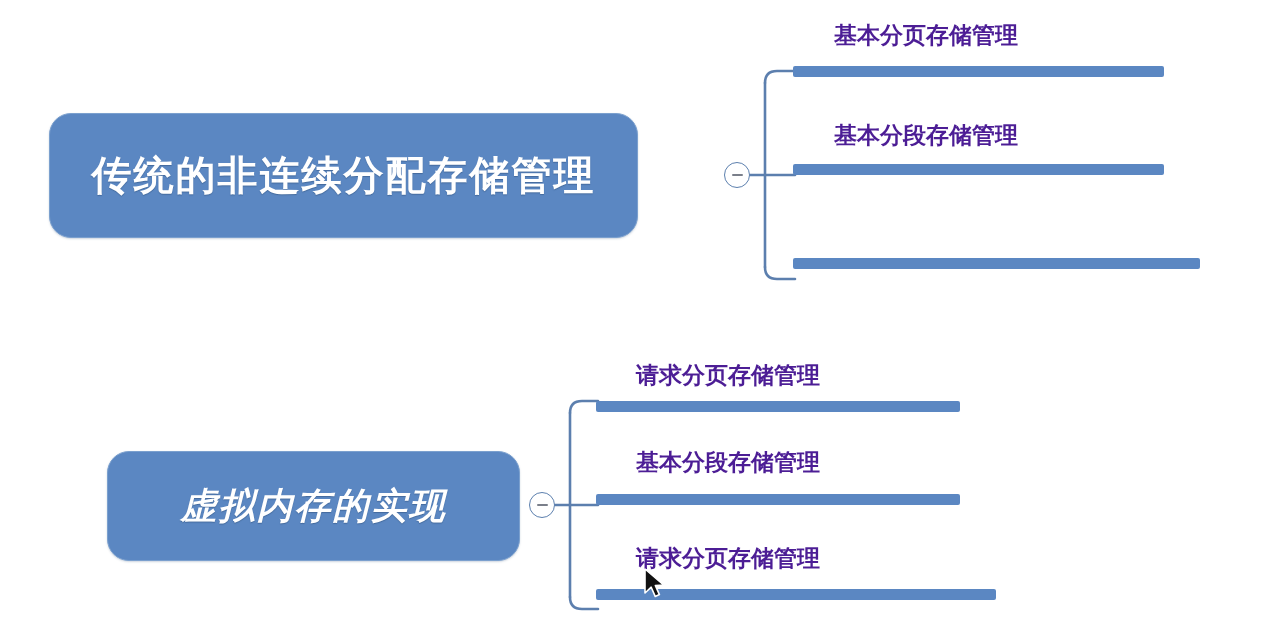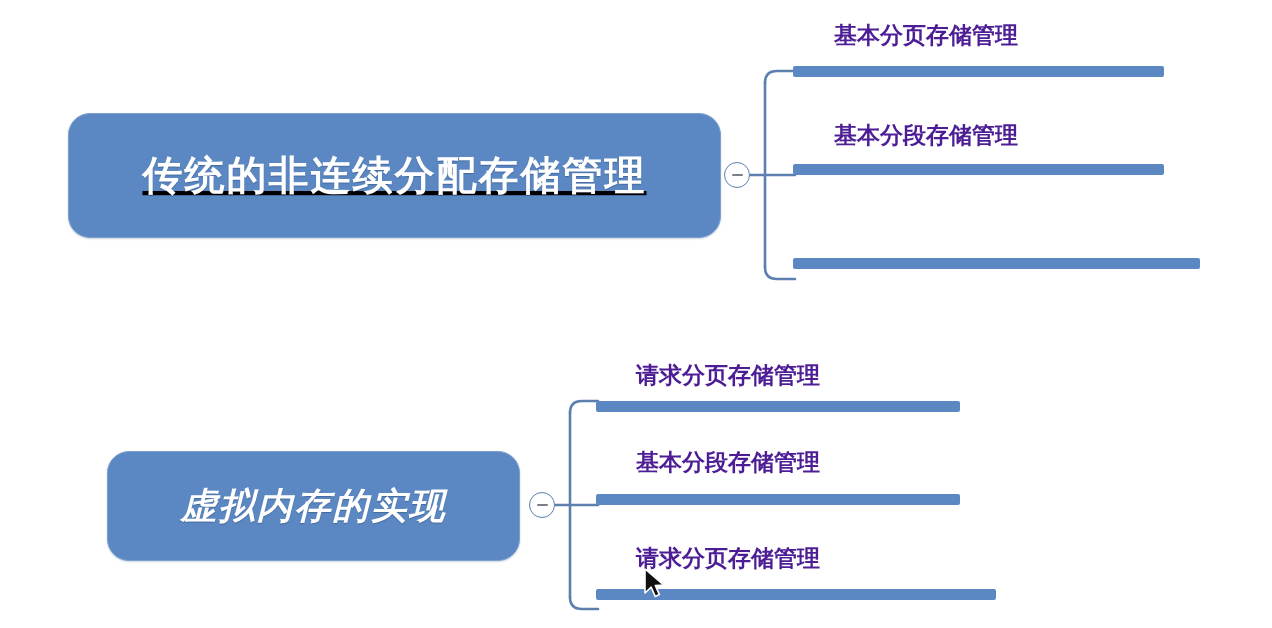--- a/index.html
+++ b/index.html
@@ -36,25 +36,24 @@
   }
   .node-label {
     color: #ffffff;
     font-weight: bold;
     letter-spacing: 2px;
     white-space: nowrap;
     text-shadow: 0 1px 1px rgba(40,70,110,0.45);
   }
 
   #node-traditional {
-    left: 68px;
+    left: 49px;
     top: 113px;
-    width: 653px;
+    width: 589px;
     height: 125px;
-    text-decoration: underline;
   }
   #node-traditional .node-label { font-size: 40px; }
 
   #node-virtual {
     left: 107px;
     top: 451px;
     width: 413px;
     height: 110px;
   }
   #node-virtual .node-label { font-size: 36px; font-style: italic; }

